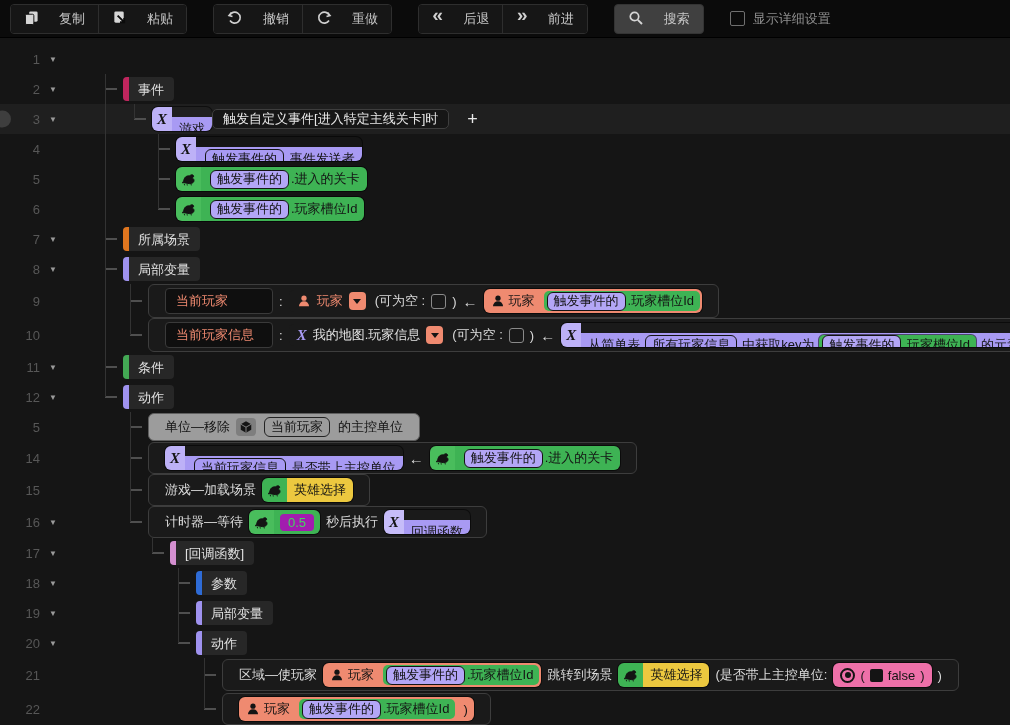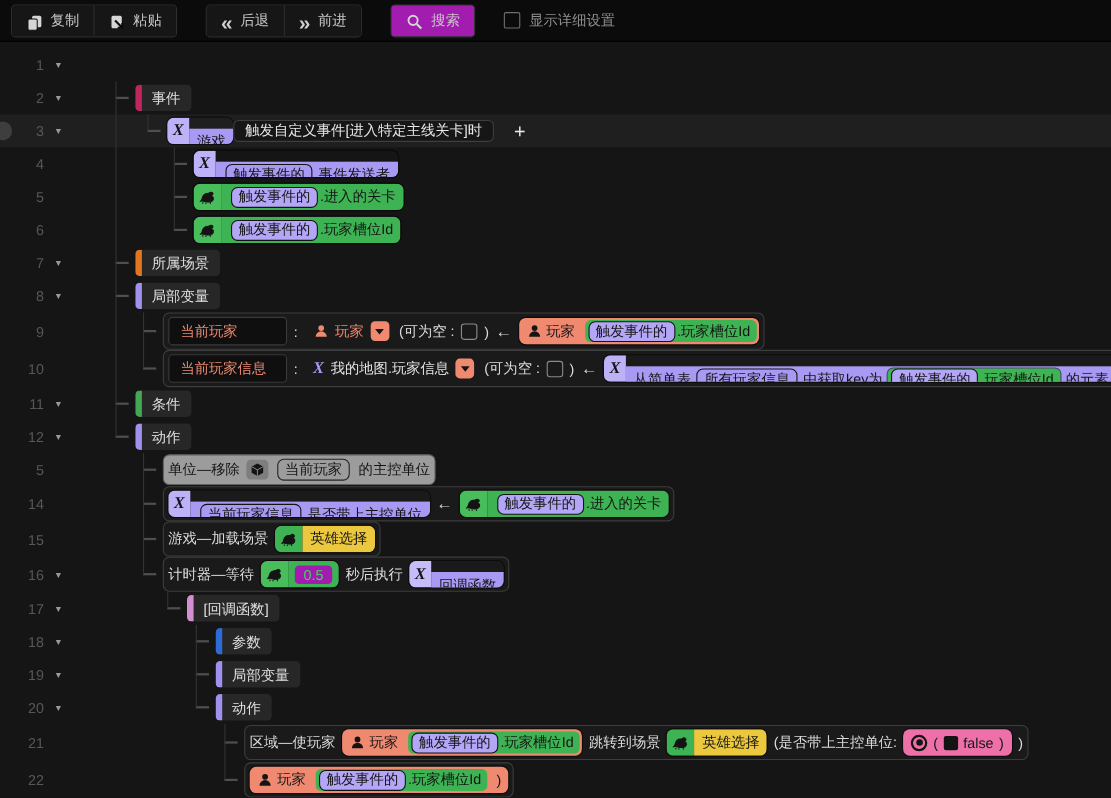--- a/index.html
+++ b/index.html
@@ -3,24 +3,24 @@
 <meta charset="utf-8">
 <style>
   * { margin:0; padding:0; box-sizing:border-box; }
   html,body { width:1010px; height:725px; overflow:hidden; background:#151515;
     font-family:"Liberation Sans", sans-serif; font-size:13px; }
 
   
   .toolbar { height:38px; background:#0b0b0b; display:flex; align-items:center;
     padding:0 10px; gap:26px; border-bottom:1px solid #000; }
   .tbgroup { display:inline-flex; border:1px solid #2e2e2e; border-radius:4px; overflow:hidden; }
-  .tbbtn { display:inline-flex; align-items:flex-end; gap:7px; padding:5px 13px;
-    background:#161616; color:#c8c8c8; cursor:pointer; white-space:nowrap; }
+  .tbbtn { display:inline-flex; align-items:flex-start; gap:20px; padding:5px 13px;
+    background:#161616; color:#c8c8c8; cursor:pointer; white-space:nowrap;font-family:Liberation Mono, monospace; }
   .tbbtn + .tbbtn { border-left:1px solid #2e2e2e; }
-  .tbbtn.solo { border:1px solid #343434; border-radius:4px; background:#a21caf; }
+  .tbbtn.solo { border:1px solid #343434; border-radius:4px; background:#404040; }
   .chev { font-size:19px; line-height:12px; color:#d0d0d0; font-weight:bold; }
   .tbcheck { display:inline-flex; align-items:center; gap:8px; color:#8f8f8f; }
   .tcb { width:15px; height:15px; border:1.5px solid #6f6f6f; border-radius:2px; background:transparent; }
 
   
   .tree { position:relative; padding-top:6px; }
   .row { position:relative; display:flex; align-items:center; min-height:30px; white-space:nowrap; }
   .row.tall { min-height:34px; }
   .row.hl { background:#1f1f1f; }
   .num { width:40px; text-align:right; color:#575757; flex-shrink:0; }
@@ -35,21 +35,21 @@
   
   .tag { display:inline-flex; align-items:stretch; background:#272727; border-radius:4px;
     overflow:hidden; color:#e0e0e0; height:24px; }
   .tag .bar { width:6px; flex-shrink:0; }
   .tag .lbl { padding:4px 10px 0 9px; }
   .tsub { background:#140d06; border-radius:3px; padding:2px 7px; color:#e5802e; margin:1px 2px 1px 0; }
   .tag .white { padding:4px 4px 0 8px; }
 
   
   .wrap { display:inline-flex; align-items:center; background:rgba(255,255,255,0.025);
-    border:1px solid #3d3d3d; border-radius:6px; padding:3px 4px; gap:6px; color:#dcdcdc; min-height:28px; }
+    border:1px solid #3d3d3d; border-radius:6px; padding:3px 16px; gap:6px; color:#dcdcdc; min-height:28px; }
   .wrap.grey { background:#9c9c9c; color:#141414; border-color:#5f5f5f; }
   .ebox { background:#161616; border:1px solid #3e3e3e; border-radius:5px; padding:0 10px; color:#e8e8e8; }
 
   
   .pill { display:inline-flex; align-items:center; border-radius:6px; color:#141414;
     overflow:hidden; height:24px; box-shadow:0 0 0 1px rgba(0,0,0,.55); }
   .seg { display:inline-flex; align-items:center; gap:4px; padding:0 7px; height:100%; }
   .seg.icon { padding:0 5px; }
   .lav  { background:#a89af3;margin-top:19px; }
   .lav2 { background:#bdb1f7; }
@@ -112,20 +112,40 @@
           <svg width="15" height="15" viewBox="0 0 16 16">
             <rect x="2.5" y="1.5" width="10" height="12" rx="1.5" fill="#d6d6d6"></rect>
             <path d="M6 6 L13 13 M13 8.5 V13 H8.5" stroke="#0b0b0b" stroke-width="2" fill="none"></path>
           </svg>
         </span>
       <span>粘贴</span>
     </div>
   </div>
   <div class="tbgroup">
     <div class="tbbtn">
+      <span>
+          <svg width="16" height="16" viewBox="0 0 16 16">
+            <path d="M4.5 2.5 L2 5.5 L5.5 6.5" stroke="#d0d0d0" stroke-width="1.6" fill="none"></path>
+            <path d="M2.6 5.6 A5.5 5.5 0 1 1 3 10.5" stroke="#d0d0d0" stroke-width="1.6" fill="none"></path>
+          </svg>
+        </span>
+      <span>撤销</span>
+    </div>
+    <div class="tbbtn">
+      <span style="transform:scaleX(-1)">
+          <svg width="16" height="16" viewBox="0 0 16 16">
+            <path d="M4.5 2.5 L2 5.5 L5.5 6.5" stroke="#d0d0d0" stroke-width="1.6" fill="none"></path>
+            <path d="M2.6 5.6 A5.5 5.5 0 1 1 3 10.5" stroke="#d0d0d0" stroke-width="1.6" fill="none"></path>
+          </svg>
+        </span>
+      <span>重做</span>
+    </div>
+  </div>
+  <div class="tbgroup">
+    <div class="tbbtn">
       <span class="chev">«</span>
       <span>后退</span>
     </div>
     <div class="tbbtn">
       <span class="chev">»</span>
       <span>前进</span>
     </div>
   </div>
   <div class="tbbtn solo">
     <span>

